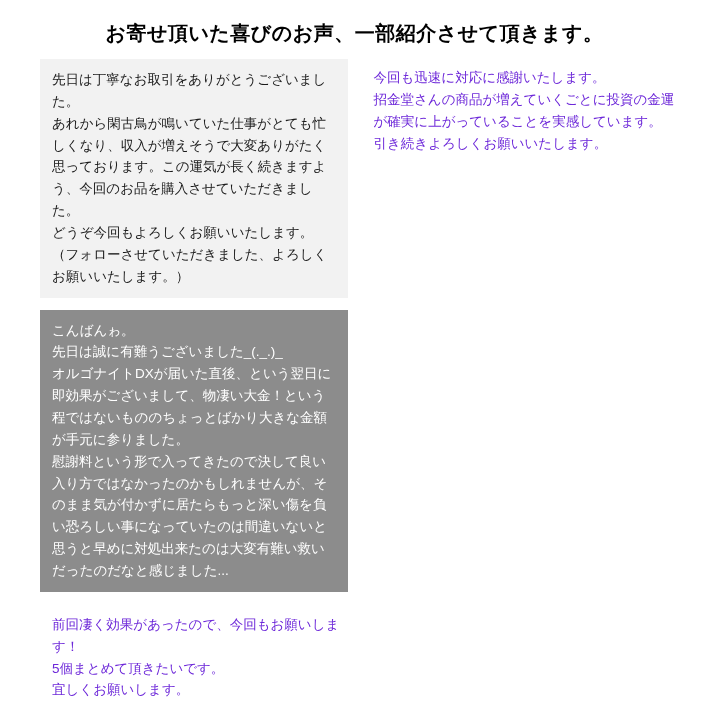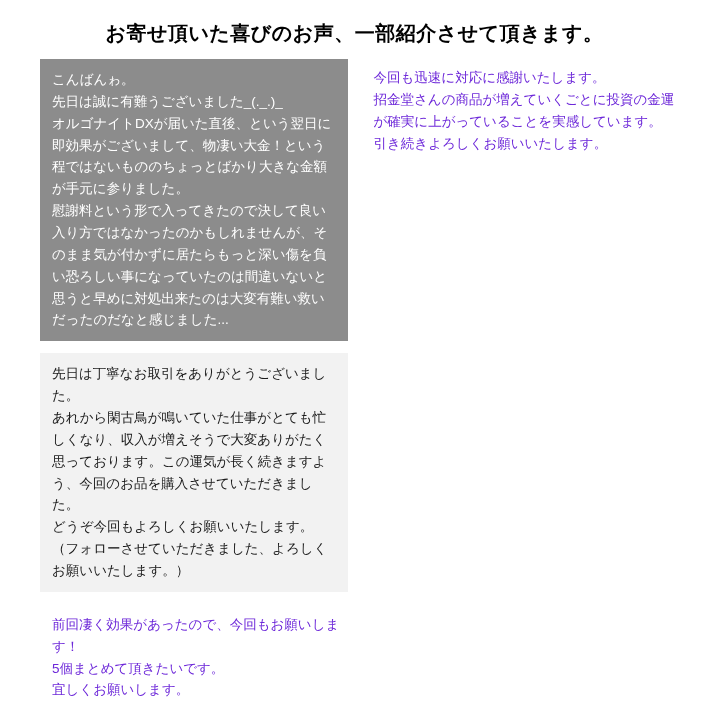--- a/index.html
+++ b/index.html
@@ -74,28 +74,28 @@
 </head>
 <body>
 
 <div class="page">
 
   <div class="title">お寄せ頂いた喜びのお声、一部紹介させて頂きます。</div>
 
   <div class="columns">
 
     <div class="col col-left">
+      <div class="block light">先日は丁寧なお取引をありがとうございました。
+あれから閑古鳥が鳴いていた仕事がとても忙しくなり、収入が増えそうで大変ありがたく思っております。この運気が長く続きますよう、今回のお品を購入させていただきました。
+どうぞ今回もよろしくお願いいたします。
+（フォローさせていただきました、よろしくお願いいたします。）</div>
       <div class="block dark">こんばんゎ。
 先日は誠に有難うございました_(._.)_
 オルゴナイトDXが届いた直後、という翌日に即効果がございまして、物凄い大金！という程ではないもののちょっとばかり大きな金額が手元に参りました。
 慰謝料という形で入ってきたので決して良い入り方ではなかったのかもしれませんが、そのまま気が付かずに居たらもっと深い傷を負い恐ろしい事になっていたのは間違いないと思うと早めに対処出来たのは大変有難い救いだったのだなと感じました...</div>
-      <div class="block light">先日は丁寧なお取引をありがとうございました。
-あれから閑古鳥が鳴いていた仕事がとても忙しくなり、収入が増えそうで大変ありがたく思っております。この運気が長く続きますよう、今回のお品を購入させていただきました。
-どうぞ今回もよろしくお願いいたします。
-（フォローさせていただきました、よろしくお願いいたします。）</div>
       <div class="block plain">前回凄く効果があったので、今回もお願いします！
 5個まとめて頂きたいです。
 宜しくお願いします。</div>
     </div>
 
     <div class="col col-right">
       <div class="block plain tight">今回も迅速に対応に感謝いたします。
 招金堂さんの商品が増えていくごとに投資の金運が確実に上がっていることを実感しています。
 引き続きよろしくお願いいたします。</div>
     </div>

